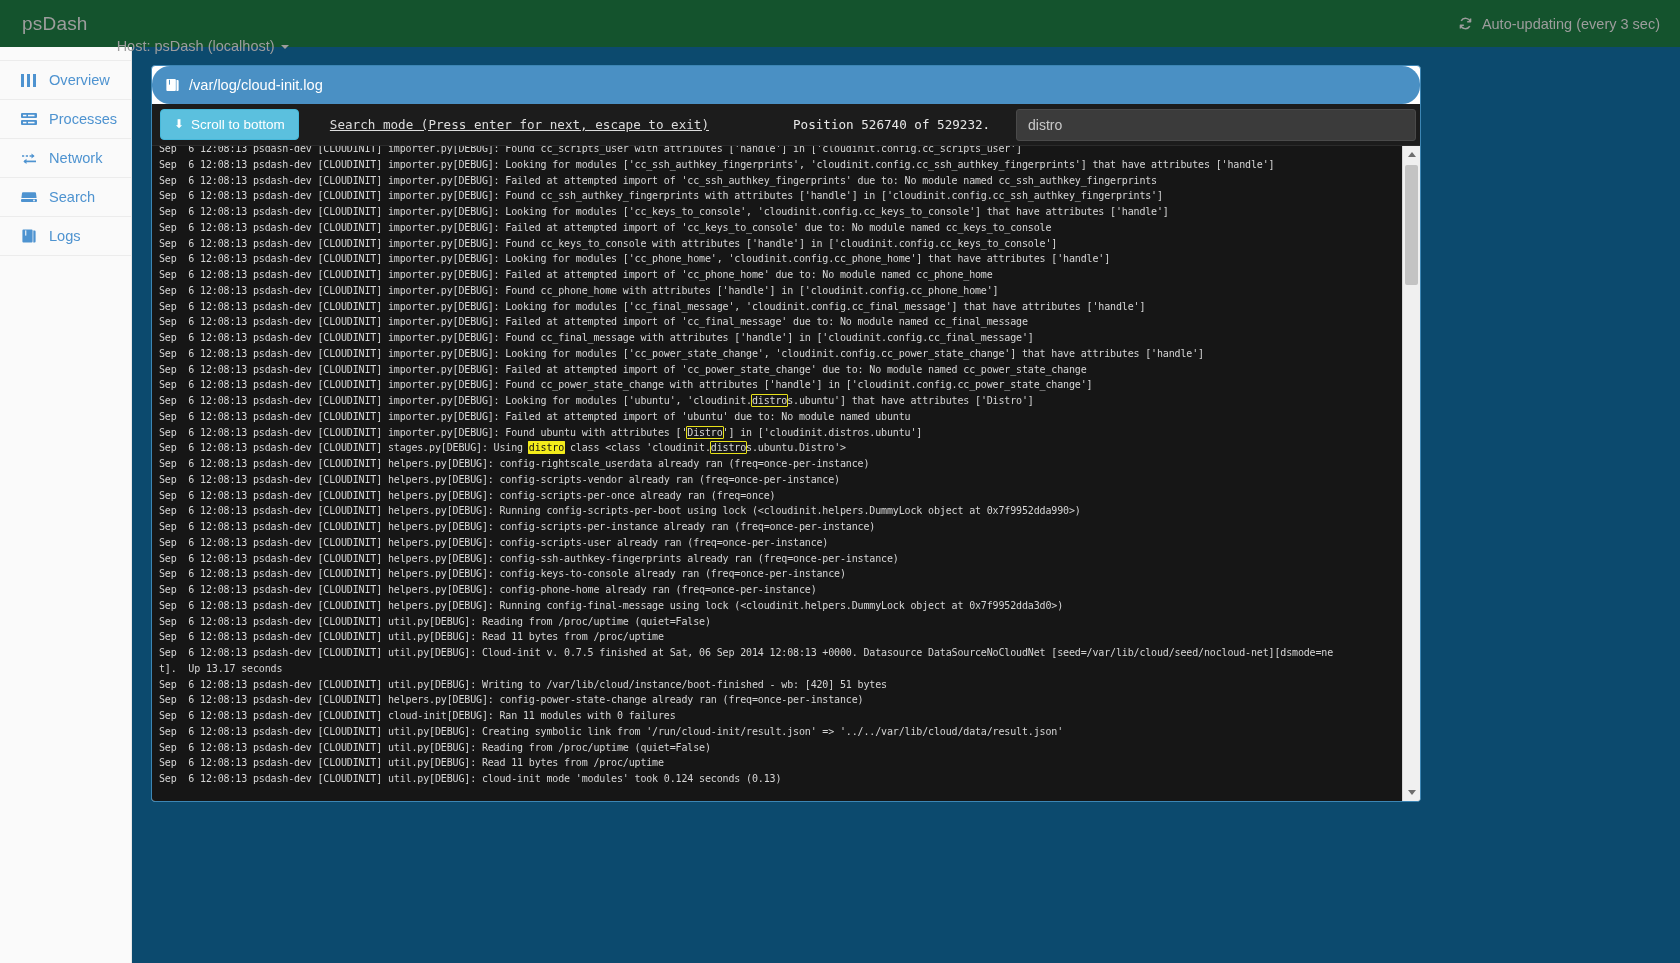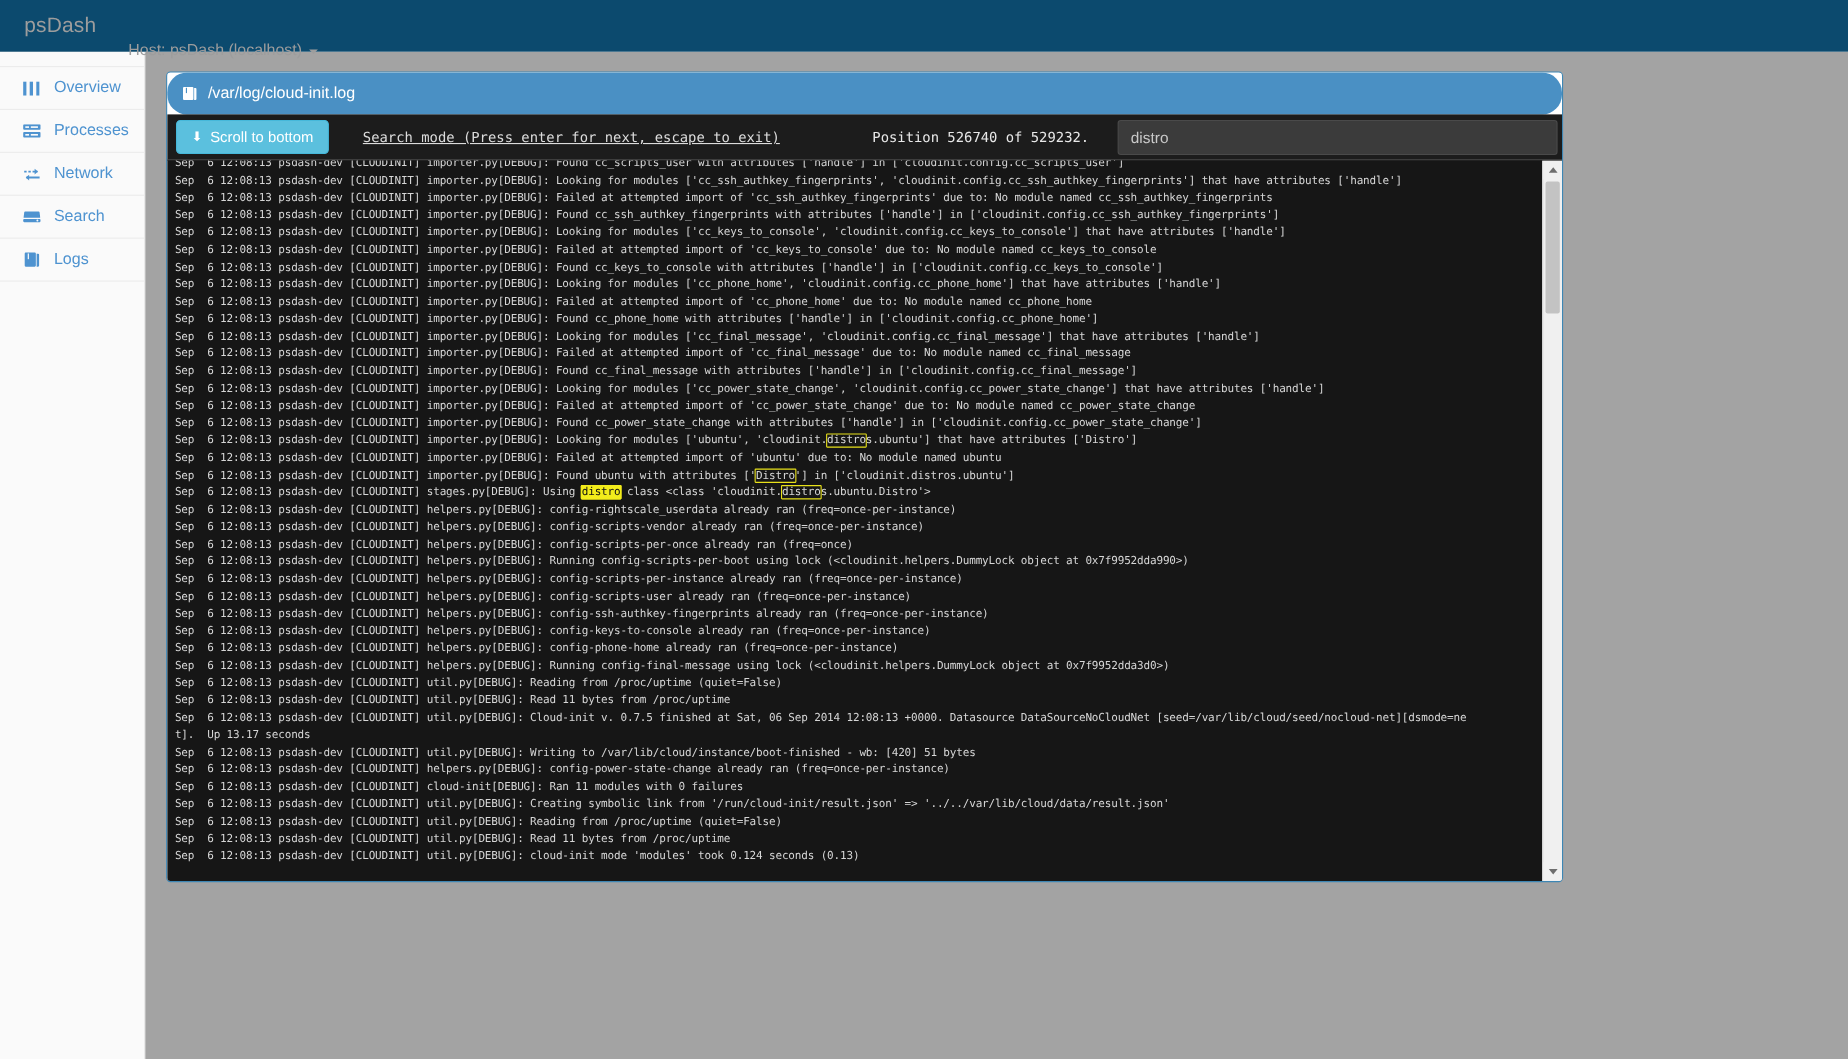--- a/index.html
+++ b/index.html
@@ -8,21 +8,21 @@
     width: 1680px;
     height: 963px;
     background: #ffffff;
     font-family: "Liberation Sans", sans-serif;
     overflow: hidden;
   }
 
   
   .navbar {
     height: 47px;
-    background: #0c4a6e;
+    background: #14532d;
     display: flex;
     align-items: center;
     position: relative;
   }
   .brand {
     color: #9d9d9d;
     font-size: 19px;
     padding: 0 17px 0 22px;
     letter-spacing: 0.2px;
     text-decoration: none;
@@ -62,21 +62,21 @@
     display: inline-block;
     position: relative;
     color: #9d9d9d;
   }
   .refresh-icon svg { display:block; }
 
   
   .body-wrap {
     display: flex;
     height: 916px;
-    background: #a3a3a3;
+    background: #0c4a6e;
   }
 
   
   .sidebar {
     width: 132px;
     background: #fafafa;
     border-right: 1px solid #e7e7e7;
     padding-top: 13px;
     box-sizing: border-box;
     flex: 0 0 132px;
@@ -267,20 +267,31 @@
 </style>
 </head>
 <body>
 
 <div class="navbar">
   <a class="brand" href="#">psDash</a>
   <a class="host-dd" href="#">
     <span>Host: psDash (localhost)</span>
     <span class="caret"></span>
   </a>
+  <div class="nav-right">
+    <span class="refresh-icon">
+      <svg width="15" height="15" viewBox="0 0 16 16" fill="none" stroke="#9d9d9d" stroke-width="1.6">
+        <path d="M13.2 6.2A5.4 5.4 0 0 0 3.4 5.2"></path>
+        <path d="M2.8 9.8a5.4 5.4 0 0 0 9.8 1"></path>
+        <path d="M13.4 2.6v3.6h-3.6" stroke-linejoin="round"></path>
+        <path d="M2.6 13.4V9.8h3.6" stroke-linejoin="round"></path>
+      </svg>
+    </span>
+    <span>Auto-updating (every 3 sec)</span>
+  </div>
 </div>
 
 <div class="body-wrap">
 
   <div class="sidebar">
 
     <a class="side-item" href="#">
       <span class="side-icon">
         <svg width="15" height="13" viewBox="0 0 15 13" fill="#4e93d0">
           <rect x="0" y="0" width="3" height="13"></rect>

